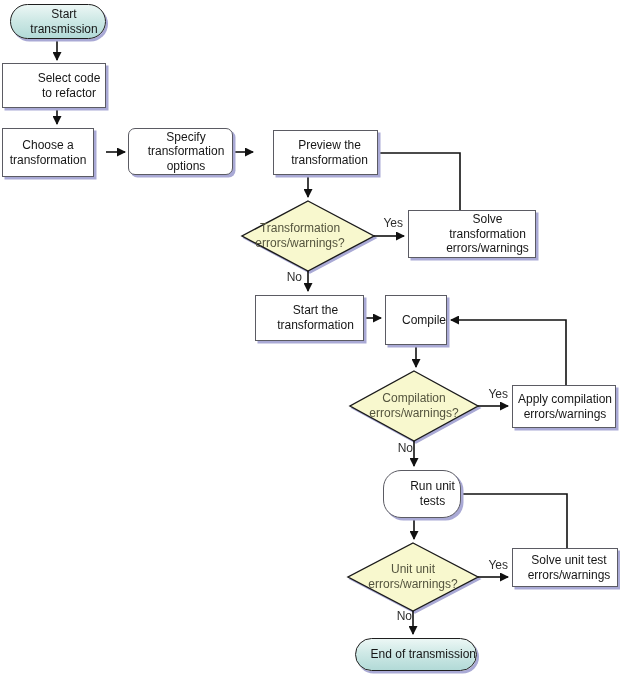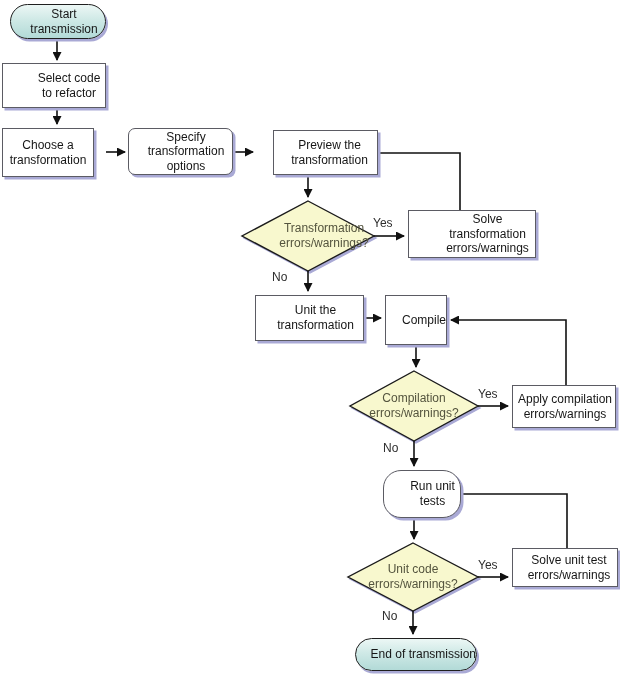--- a/index.html
+++ b/index.html
@@ -26,21 +26,21 @@
     border:1.4px solid #1f1f1f;
     border-radius:18px;
     box-shadow:2px 2.5px 0 var(--shadow,#a9a9d5);
   }
   .decision-label{
     position:absolute;width:120px;text-align:center;font-size:12px;line-height:1.25;
     color:var(--decision-text,#54543e);
   }
   .decision-label span{display:inline-block;max-width:112px;}
   .edge-label{
-    position:absolute;width:30px;text-align:left;font-size:12px;color:#2e2e2e;
+    position:absolute;width:30px;text-align:right;font-size:12px;color:#2e2e2e;
   }
   .node span{display:inline-block;}
 </style>
 </head>
 <body>
 
 <div class="canvas">
 
   <svg class="connectors" width="620" height="675" viewBox="0 0 620 675">
     <defs>
@@ -94,21 +94,21 @@
 
   <div class="node process" style="left:257px;top:130px;width:105px;height:45px;margin-left:16px;">
     <span style="max-width:95px;">Preview the transformation</span>
   </div>
 
   <div class="node process" style="left:408px;top:210px;width:128px;height:48px;">
     <span style="max-width:95px;">Solve transformation errors/warnings</span>
   </div>
 
   <div class="node process" style="left:255px;top:295px;width:109px;height:46px;">
-    <span style="max-width:95px;">Unit the transformation</span>
+    <span style="max-width:95px;">Start the transformation</span>
   </div>
 
   <div class="node process" style="left:385px;top:295px;width:62px;height:50px;padding-left:36px;">
     <span>Compile</span>
   </div>
 
   <div class="node process" style="left:512px;top:385px;width:104px;height:43px;">
     <span style="max-width:100px;">Apply compilation errors/warnings</span>
   </div>
 
@@ -117,28 +117,28 @@
   </div>
 
   <div class="node process" style="left:512px;top:548px;width:106px;height:39px;">
     <span style="max-width:96px;">Solve unit test errors/warnings</span>
   </div>
 
   <div class="node terminal" style="left:355px;top:638px;width:122px;height:33px;">
     <span>End of transmission</span>
   </div>
 
-  <div class="decision-label" style="left:264px;top:221px;">
+  <div class="decision-label" style="left:240px;top:221px;">
     <span>Transformation errors/warnings?</span>
   </div>
   <div class="decision-label" style="left:354px;top:391px;">
     <span>Compilation errors/warnings?</span>
   </div>
   <div class="decision-label" style="left:353px;top:562px;">
-    <span>Unit code errors/warnings?</span>
+    <span>Unit unit errors/warnings?</span>
   </div>
 
   <div class="edge-label" style="left:373px;top:216px;">Yes</div>
   <div class="edge-label" style="left:272px;top:270px;">No</div>
   <div class="edge-label" style="left:478px;top:387px;">Yes</div>
   <div class="edge-label" style="left:383px;top:441px;">No</div>
   <div class="edge-label" style="left:478px;top:558px;">Yes</div>
   <div class="edge-label" style="left:382px;top:609px;">No</div>
 
 </div>

